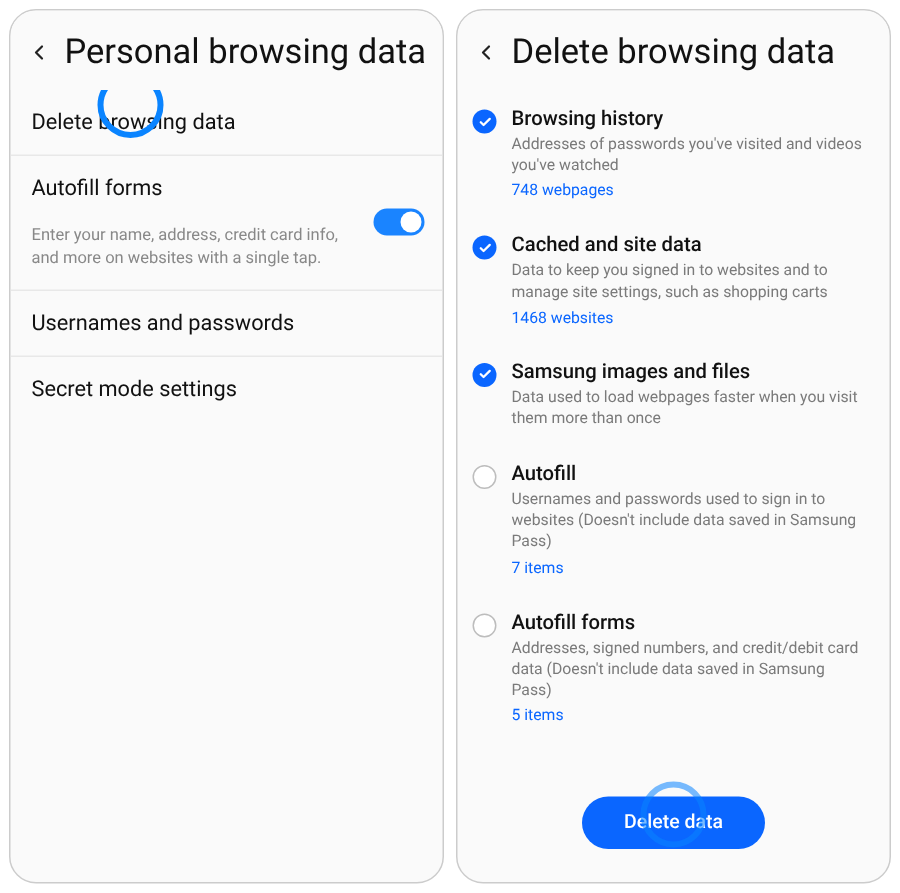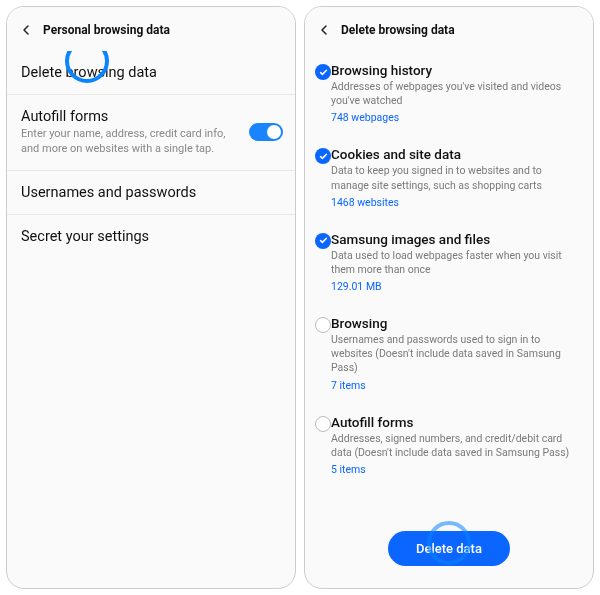--- a/index.html
+++ b/index.html
@@ -31,42 +31,42 @@
     }
     .back-icon {
       width: 18px;
       height: 18px;
       display: inline-flex;
       align-items: center;
       justify-content: center;
     }
     .back-icon svg { width: 16px; height: 16px; }
     .header h1 {
-      font-size: 12px;
-      font-weight: 700;
+      font-size: 23px;
+      font-weight: 400;
       color: #111;
     }
     .content {
       flex: 1;
       overflow: hidden;
     }
     
     .row {
       padding: 13px 14px;
       border-bottom: 1px solid #e8e8e8;
       position: relative;
     }
     .row-title {
       font-size: 14.5px;
       color: #111;
     }
     .row-sub {
       font-size: 11px;
       color: #888;
-      margin-top: 2px;
+      margin-top: 16px;
       line-height: 1.35;
       max-width: 210px;
     }
     .toggle {
       position: absolute;
       right: 12px;
       top: 50%;
       transform: translateY(-50%);
       width: 34px;
       height: 18px;
@@ -86,21 +86,21 @@
       height: 44px;
       border: 4px solid #0a84ff;
       border-radius: 50%;
       pointer-events: none;
     }
     
     .option {
       display: flex;
       align-items: flex-start;
       padding: 11px 14px 11px 10px;
-      gap: 0;
+      gap: 10px;
     }
     .check {
       width: 16px;
       height: 16px;
       border-radius: 50%;
       margin-top: 2px;
       flex-shrink: 0;
       display: inline-flex;
       align-items: center;
       justify-content: center;
@@ -149,21 +149,21 @@
       <div class="row-title">Autofill forms</div>
       <div class="row-sub">Enter your name, address, credit card info, and more on websites with a single tap.</div>
       <div class="toggle">
           <div class="knob"></div>
         </div>
     </div>
     <div class="row">
       <div class="row-title">Usernames and passwords</div>
     </div>
     <div class="row" style="border-bottom:none;">
-      <div class="row-title">Secret your settings</div>
+      <div class="row-title">Secret mode settings</div>
     </div>
   </div>
 </div>
 
 <div class="phone">
   <div class="header">
     <span class="back-icon">
       <svg viewBox="0 0 24 24" fill="none" stroke="#222" stroke-width="2.2" stroke-linecap="round" stroke-linejoin="round">
           <polyline points="15 18 9 12 15 6"></polyline>
         </svg>
@@ -173,55 +173,54 @@
   <div class="content">
 
     <div class="option">
       <span class="check on">
         <svg viewBox="0 0 24 24" fill="none" stroke="#fff" stroke-width="4" stroke-linecap="round" stroke-linejoin="round">
             <polyline points="20 6 9 17 4 12"></polyline>
           </svg>
       </span>
       <div class="opt-body">
         <div class="opt-title">Browsing history</div>
-        <div class="opt-desc">Addresses of webpages you've visited and videos you've watched</div>
+        <div class="opt-desc">Addresses of passwords you've visited and videos you've watched</div>
         <div class="opt-count">748 webpages</div>
       </div>
     </div>
 
     <div class="option">
       <span class="check on">
         <svg viewBox="0 0 24 24" fill="none" stroke="#fff" stroke-width="4" stroke-linecap="round" stroke-linejoin="round">
             <polyline points="20 6 9 17 4 12"></polyline>
           </svg>
       </span>
       <div class="opt-body">
-        <div class="opt-title">Cookies and site data</div>
+        <div class="opt-title">Cached and site data</div>
         <div class="opt-desc">Data to keep you signed in to websites and to manage site settings, such as shopping carts</div>
         <div class="opt-count">1468 websites</div>
       </div>
     </div>
 
     <div class="option">
       <span class="check on">
         <svg viewBox="0 0 24 24" fill="none" stroke="#fff" stroke-width="4" stroke-linecap="round" stroke-linejoin="round">
             <polyline points="20 6 9 17 4 12"></polyline>
           </svg>
       </span>
       <div class="opt-body">
         <div class="opt-title">Samsung images and files</div>
         <div class="opt-desc">Data used to load webpages faster when you visit them more than once</div>
-        <div class="opt-count">129.01 MB</div>
       </div>
     </div>
 
     <div class="option">
       <span class="check off"></span>
       <div class="opt-body">
-        <div class="opt-title">Browsing</div>
+        <div class="opt-title">Autofill</div>
         <div class="opt-desc">Usernames and passwords used to sign in to websites (Doesn't include data saved in Samsung Pass)</div>
         <div class="opt-count">7 items</div>
       </div>
     </div>
 
     <div class="option">
       <span class="check off"></span>
       <div class="opt-body">
         <div class="opt-title">Autofill forms</div>
         <div class="opt-desc">Addresses, signed numbers, and credit/debit card data (Doesn't include data saved in Samsung Pass)</div>

